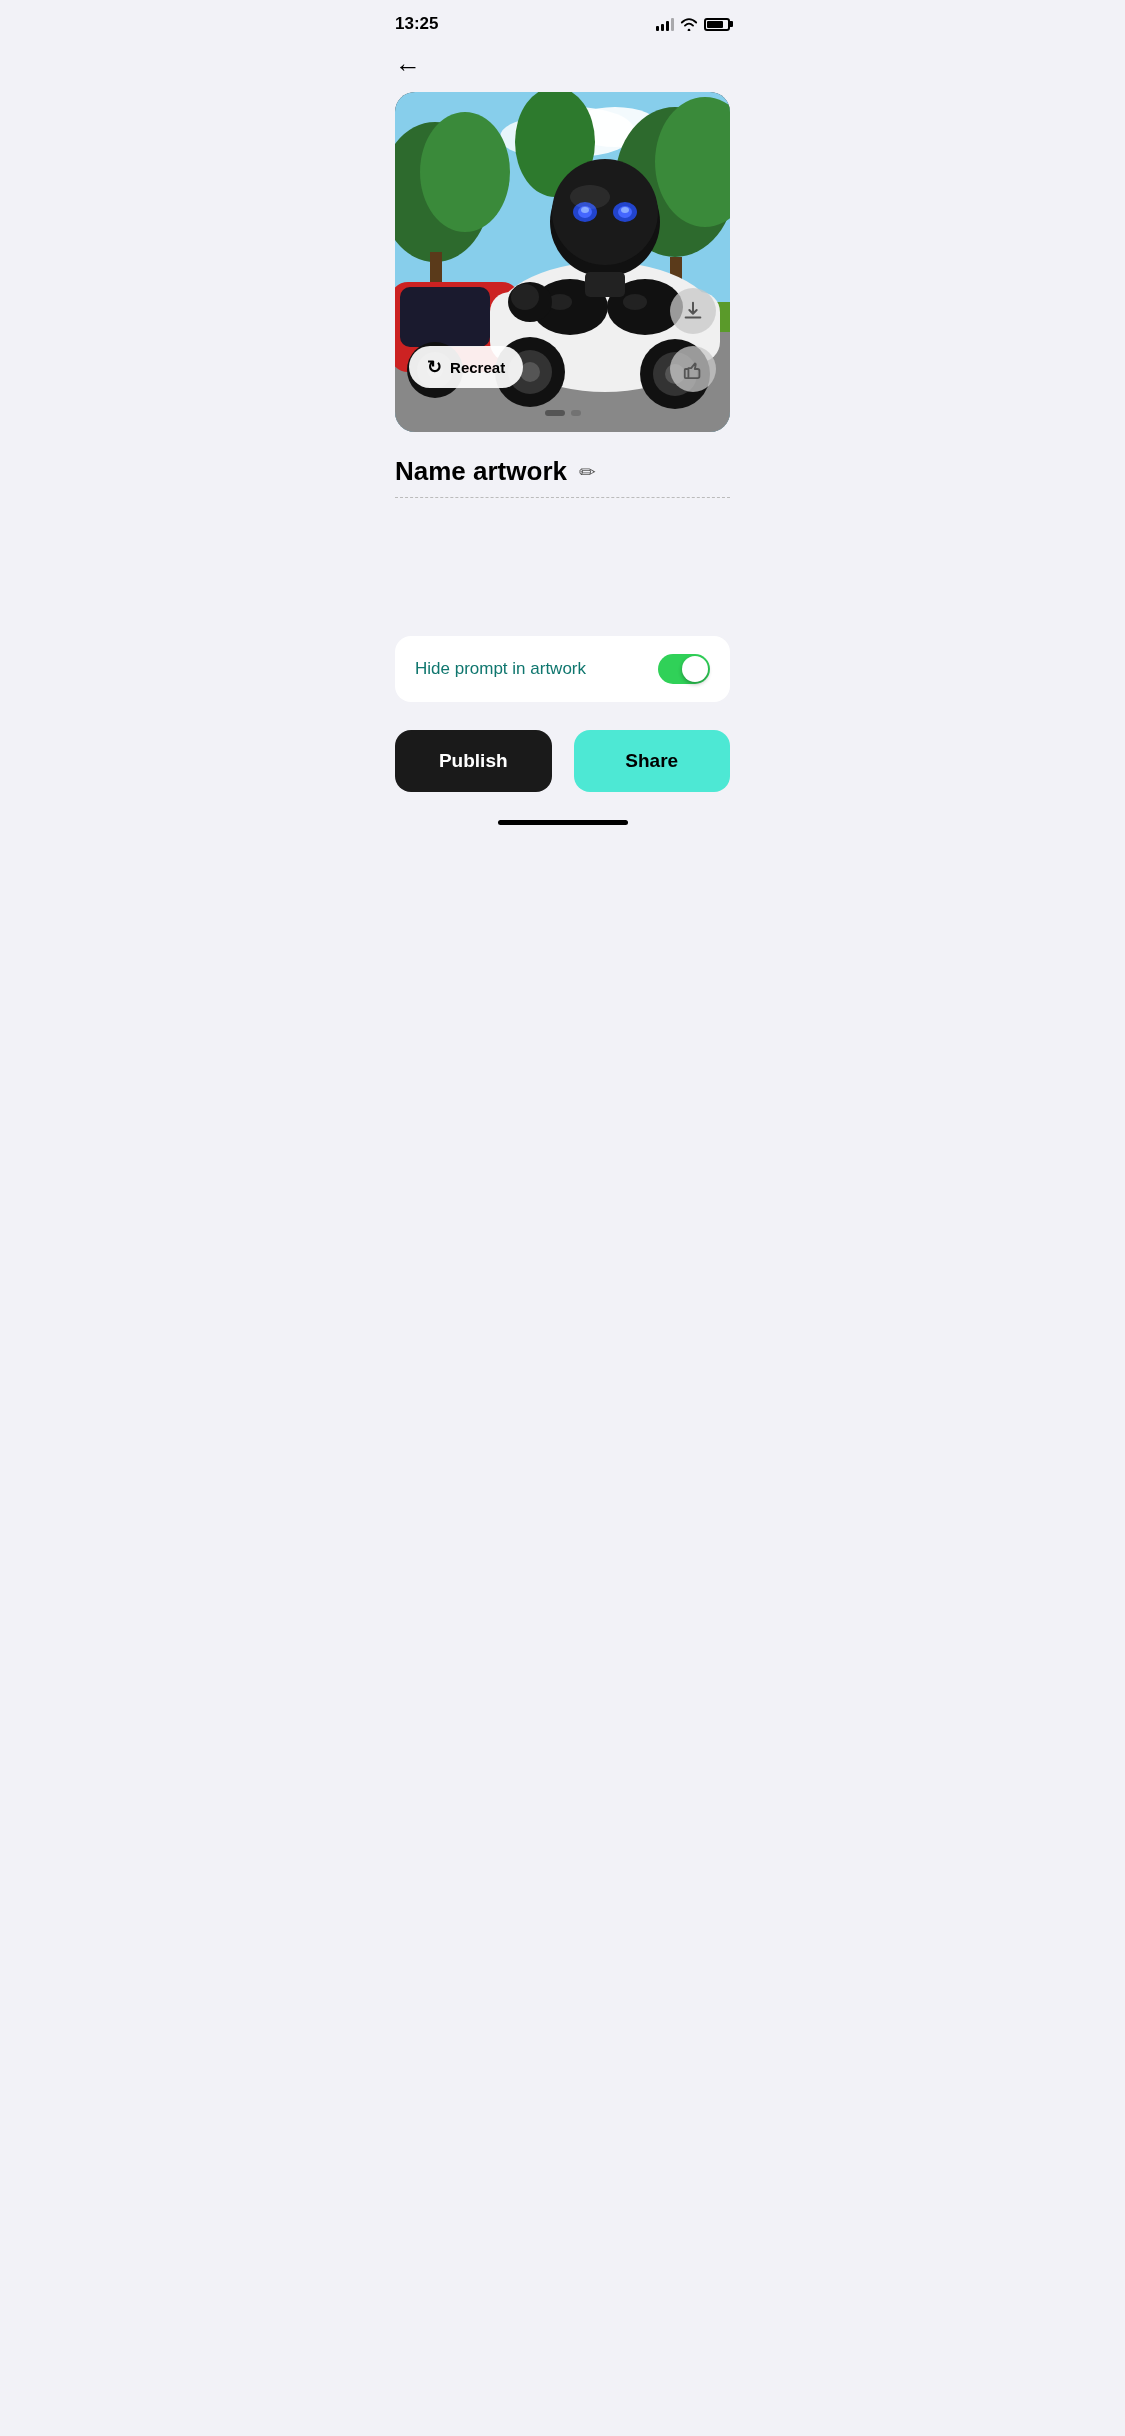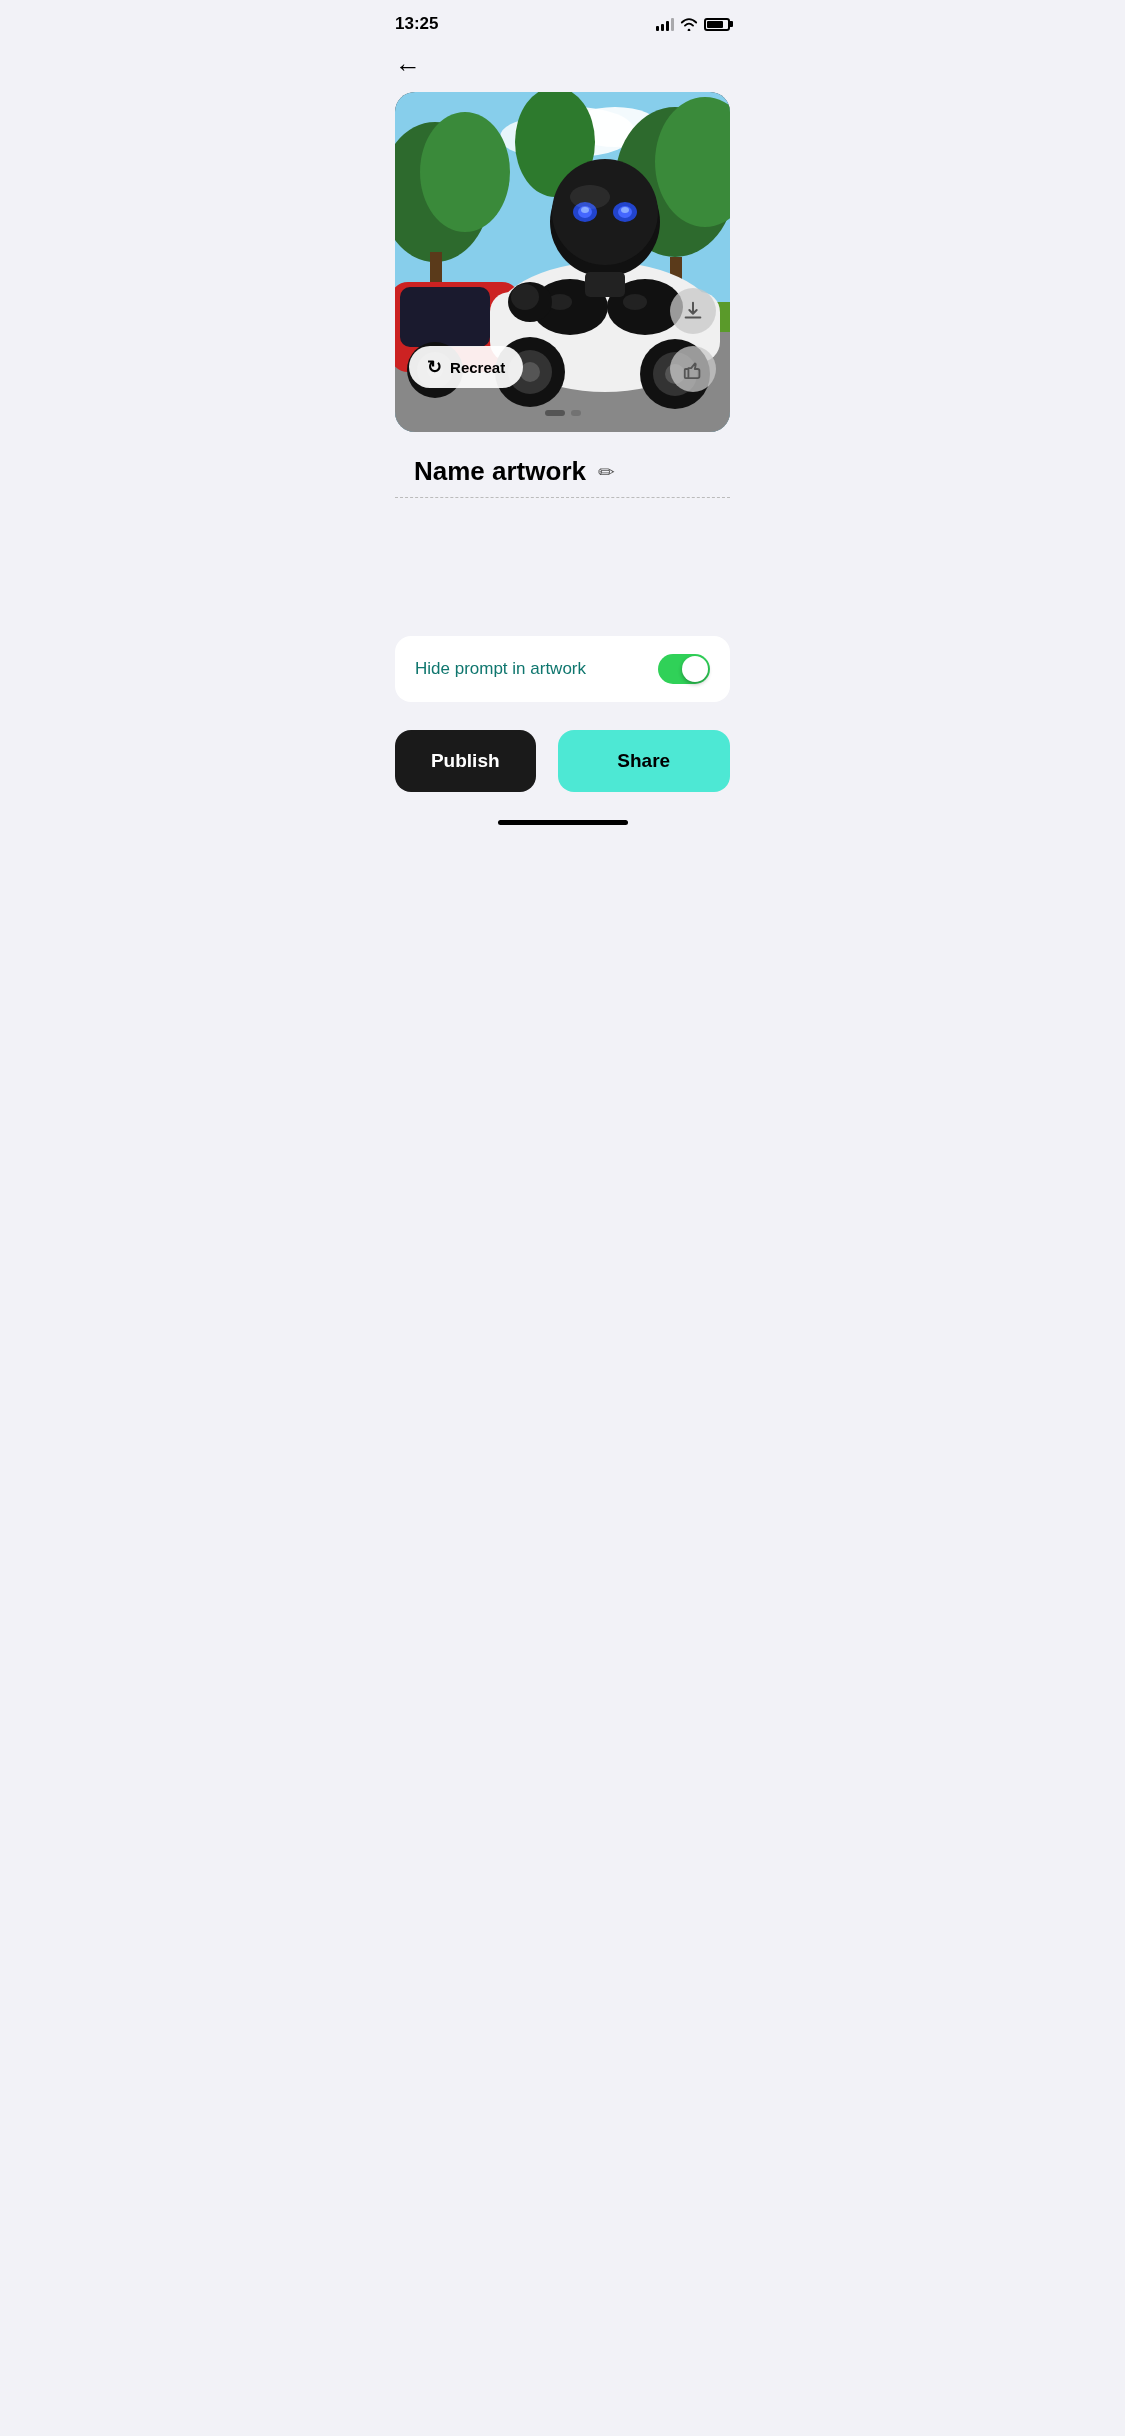--- a/index.html
+++ b/index.html
@@ -192,21 +192,20 @@
     .name-title {
       display: flex;
       align-items: center;
       gap: 12px;
       margin-bottom: 10px;
     }
     .name-title-text {
       font-size: 26px;
       font-weight: 800;
       color: #000;
-      margin-left: 19px;
     }
     .edit-icon {
       font-size: 20px;
       color: #555;
       cursor: pointer;
     }
     .name-divider {
       border: none;
       border-top: 1.5px dashed #bbb;
       margin-top: 4px;
@@ -268,21 +267,21 @@
       font-size: 19px;
       font-weight: 700;
       cursor: pointer;
     }
     .btn-share {
       flex: 1;
       background: #4de8d4;
       color: #000;
       border: none;
       border-radius: 16px;
-      padding: 20px 16px;
+      padding: 20px 0;
       font-size: 19px;
       font-weight: 700;
       cursor: pointer;
     }
 
     
     .home-indicator {
       display: flex;
       justify-content: center;
       padding: 8px 0 12px 0;

